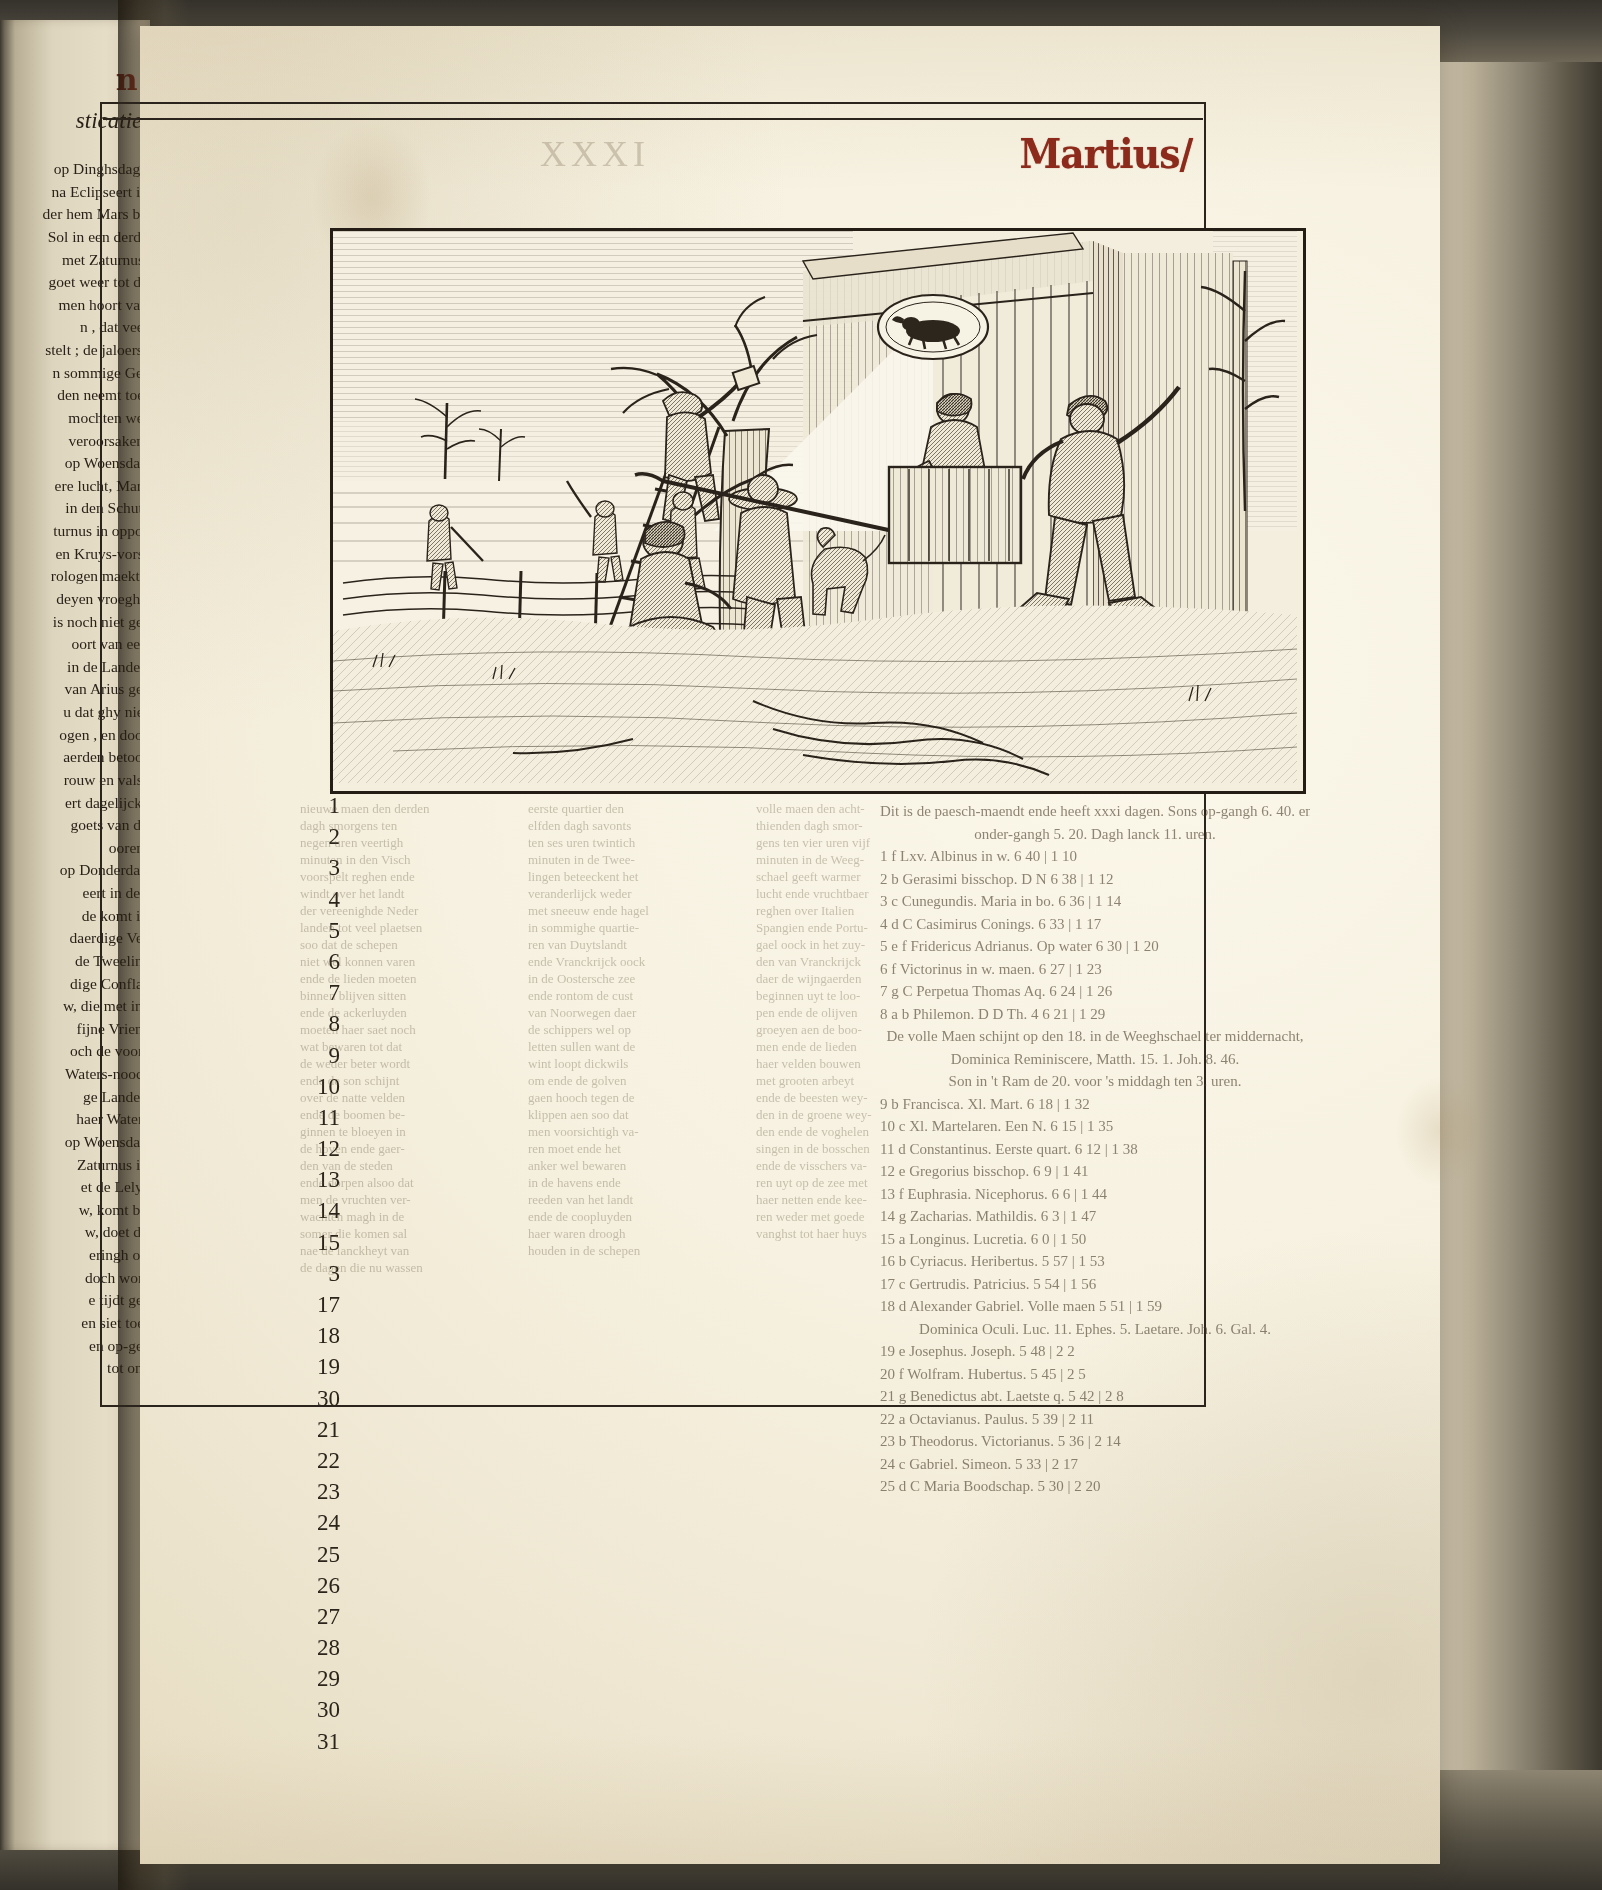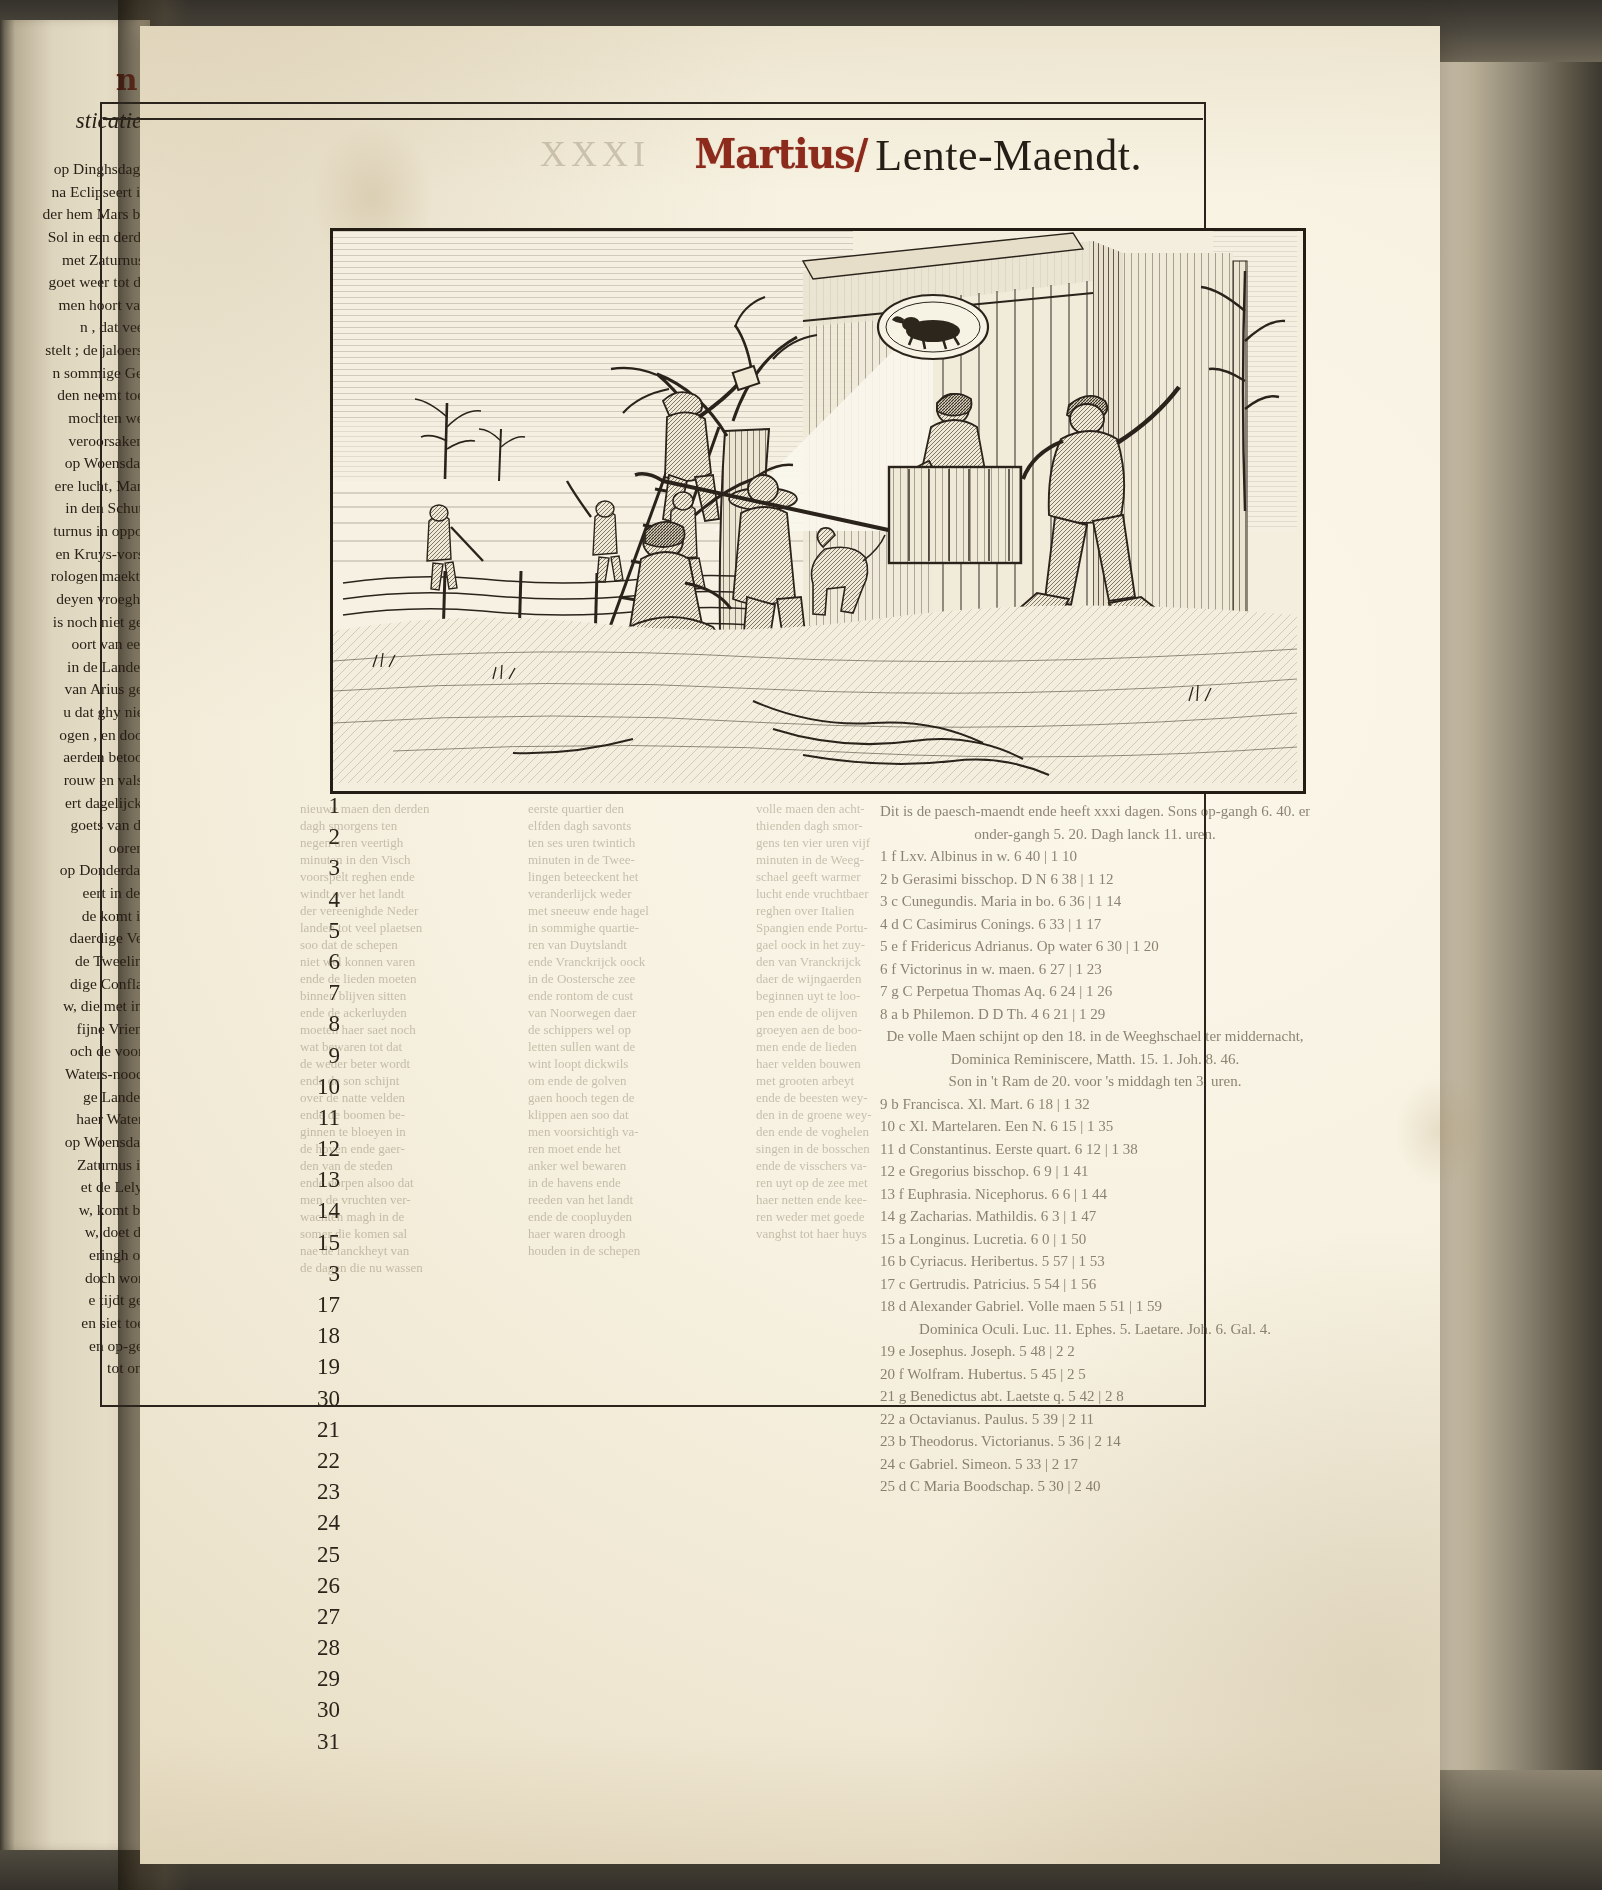--- a/index.html
+++ b/index.html
@@ -268,21 +268,20 @@
     <div class="stain1"></div>
     <div class="stain2"></div>
   </div>
 
   <div class="frame"></div>
   <div class="frame-inner-top"></div>
 
   <div class="hdr-ghost">XXXI</div>
   <div class="hdr">
     <div class="hdr-left">Martius/</div>
-    <div class="hdr-right">Lente-Maendt.</div>
   </div>
 
   <div class="cut">
     <svg width="964" height="554" viewBox="0 0 964 554" xmlns="http://www.w3.org/2000/svg">
       <defs>
         <pattern id="sky" width="6" height="6" patternUnits="userSpaceOnUse">
           <rect width="6" height="6" fill="#f4efe0"></rect>
           <line x1="0" y1="0" x2="6" y2="0" stroke="#3a3228" stroke-width="0.7" opacity="0.55"></line>
         </pattern>
         <pattern id="skyfine" width="5" height="5" patternUnits="userSpaceOnUse">
@@ -677,16 +676,16 @@
       <div class="rc-line">16 b Cyriacus. Heribertus.  5  57 | 1  53</div>
       <div class="rc-line">17 c Gertrudis. Patricius.  5  54 | 1  56</div>
       <div class="rc-line">18 d Alexander Gabriel. Volle maen  5  51 | 1  59</div>
       <div class="rc-line rc-center">Dominica Oculi. Luc. 11. Ephes. 5. Laetare. Joh. 6. Gal. 4.</div>
       <div class="rc-line">19 e Josephus. Joseph.   5  48 | 2  2</div>
       <div class="rc-line">20 f Wolfram. Hubertus.  5  45 | 2  5</div>
       <div class="rc-line">21 g Benedictus abt.  Laetste q.  5  42 | 2  8</div>
       <div class="rc-line">22 a Octavianus. Paulus.  5  39 | 2  11</div>
       <div class="rc-line">23 b Theodorus. Victorianus.  5  36 | 2  14</div>
       <div class="rc-line">24 c Gabriel. Simeon.  5  33 | 2  17</div>
-      <div class="rc-line">25 d C Maria Boodschap.  5  30 | 2  40</div>
+      <div class="rc-line">25 d C Maria Boodschap.  5  30 | 2  20</div>
     </div>
 
 </div>
 
 </body></html>

